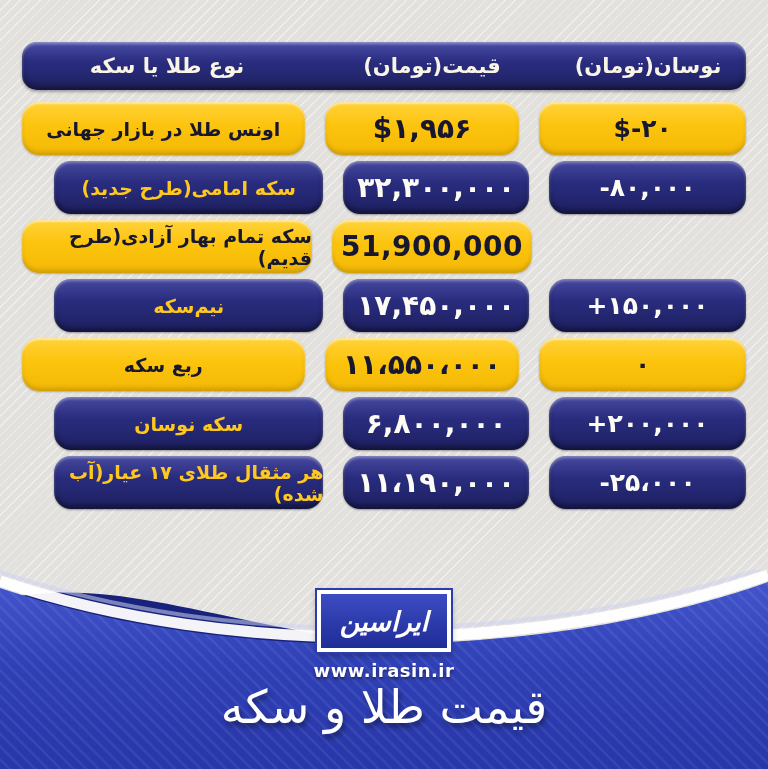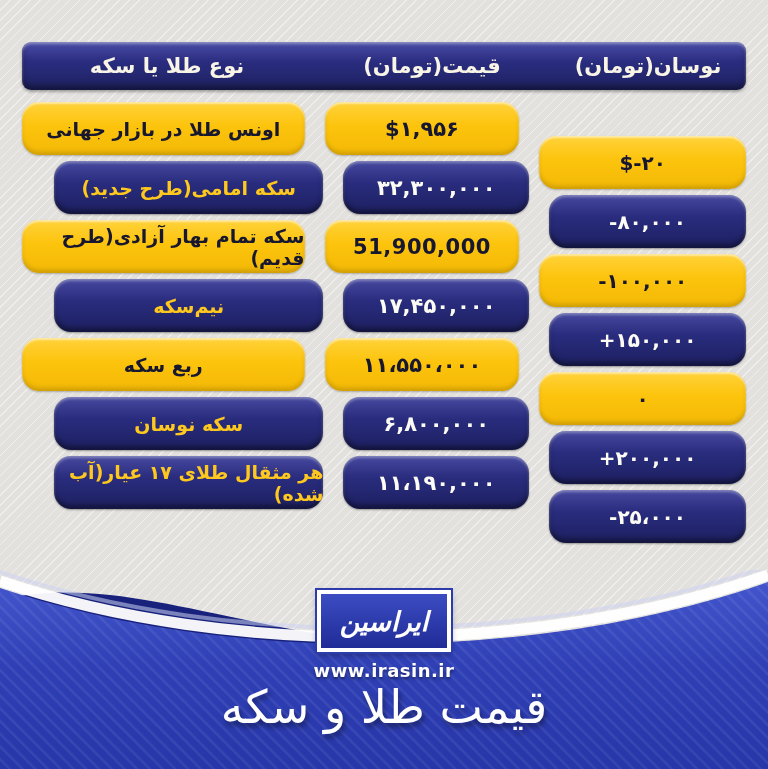--- a/index.html
+++ b/index.html
@@ -7,41 +7,41 @@
   .page {
     position:relative; width:768px; height:769px; margin:0 auto; overflow:hidden;
     background:
       repeating-linear-gradient(135deg, rgba(255,255,255,.45) 0 1px, rgba(0,0,0,0) 1px 7px),
       #e3e1de;
   }
   .table-area { position:absolute; top:0; left:0; right:0; padding:42px 22px 0; }
 
   .header-bar {
     display:flex; flex-direction:row-reverse; align-items:center; gap:20px;
-    height:48px; border-radius:9px; margin-bottom:12px;
+    height:48px; border-radius:15px; margin-bottom:12px;
     background:linear-gradient(180deg,#4a4da6 0%, #2a2d80 40%, #1e215f 100%);
     box-shadow: inset 0 2px 3px rgba(255,255,255,.4), inset 0 -4px 6px rgba(0,0,0,.4), 0 2px 3px rgba(0,0,0,.3);
     color:#f8f4e6; font-weight:bold; font-size:21px;
   }
   .hcol { display:flex; align-items:center; justify-content:center; }
   .hcol.c-type  { width:290px; }
   .hcol.c-price { width:200px; }
   .hcol.c-fluct { width:192px; }
 
   .rows { display:flex; flex-direction:column; gap:6px; }
   .row { display:flex; flex-direction:row-reverse; gap:20px; height:53px; }
 
   .pill {
     display:flex; align-items:center; justify-content:center;
     border-radius:17px; font-weight:bold; height:100%;
     box-shadow: 0 1px 2px rgba(0,0,0,.25);
   }
   .pill.c-type  { width:290px; font-size:19px; }
-  .pill.c-price { width:200px; font-size:21px; }
-  .pill.c-fluct { width:212px; font-size:20px;margin-top:34px; }
+  .pill.c-price { width:200px; font-size:28px; }
+  .pill.c-fluct { width:212px; font-size:25px; }
 
   .yellow .pill {
     background:linear-gradient(180deg,#ffd23a 0%, #fdc40d 45%, #f2b806 100%);
     color:#17172f;
     box-shadow: inset 0 2px 2px rgba(255,255,255,.55), inset 0 -3px 4px rgba(0,0,0,.15), 0 1px 2px rgba(0,0,0,.25);
   }
   .navy .pill {
     background:linear-gradient(180deg,#45489e 0%, #292c7d 42%, #1d2060 100%);
     color:#fdfcf4;
     box-shadow: inset 0 2px 3px rgba(255,255,255,.35), inset 0 -4px 5px rgba(0,0,0,.4), 0 1px 2px rgba(0,0,0,.35);
@@ -105,23 +105,20 @@
         <div class="pill c-fluct">
             <span class="num">-۸۰,۰۰۰</span>
           </div>
       </div>
 
       <div class="row yellow" dir="rtl">
         <div class="pill c-type">سکه تمام بهار آزادی(طرح قدیم)</div>
         <div class="pill c-price">
             <span class="num">51,900,000</span>
           </div>
-        <div class="pill c-fluct">
-            <span class="num">-۱۰۰,۰۰۰</span>
-          </div>
       </div>
 
       <div class="row navy" dir="rtl">
         <div class="pill c-type">نیم‌سکه</div>
         <div class="pill c-price">
             <span class="num">۱۷,۴۵۰,۰۰۰</span>
           </div>
         <div class="pill c-fluct">
             <span class="num">+۱۵۰,۰۰۰</span>
           </div>

